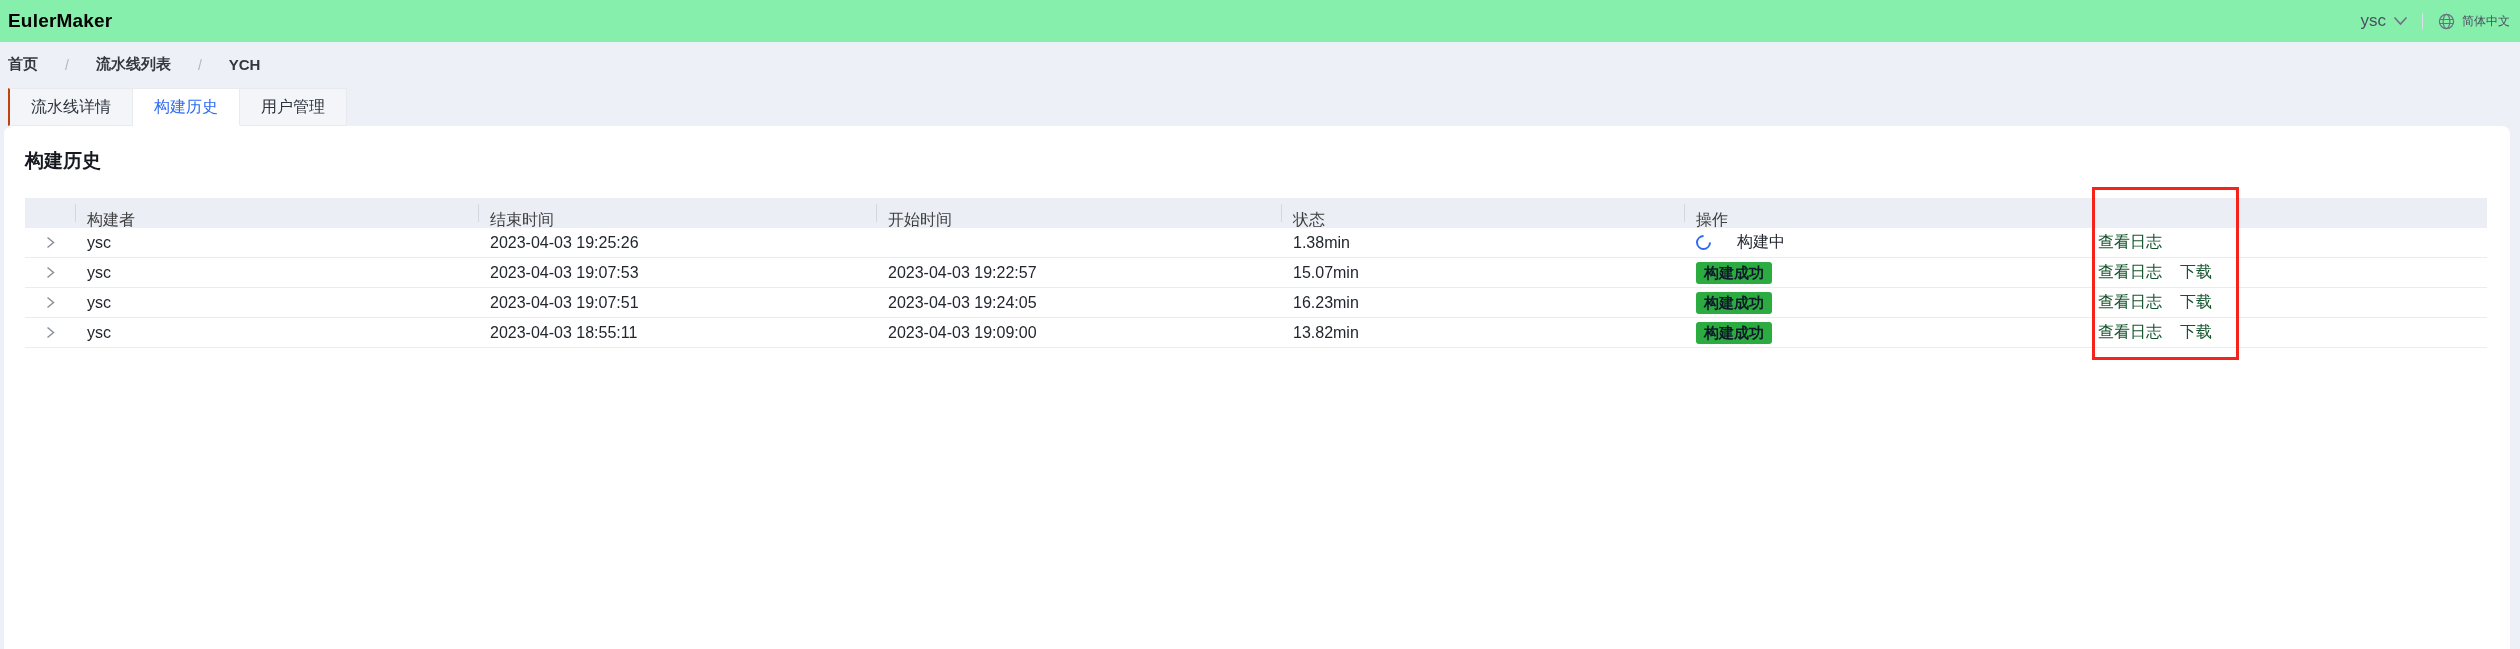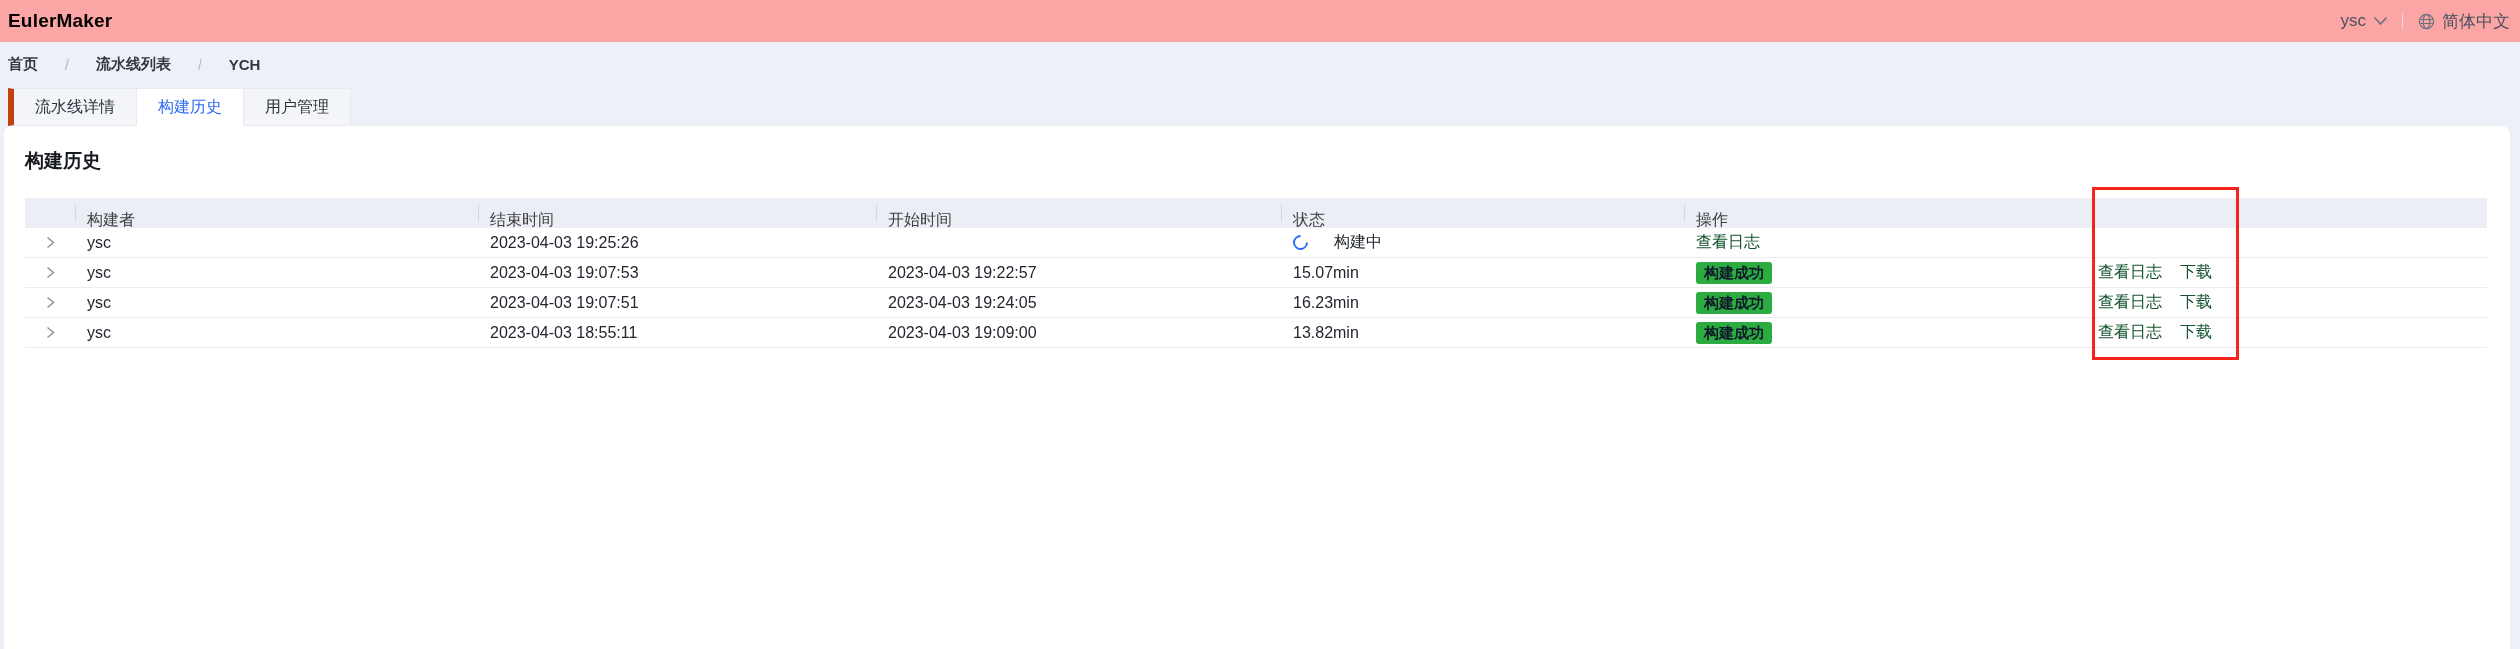--- a/index.html
+++ b/index.html
@@ -2,47 +2,47 @@
 <html><head>
 <meta charset="utf-8">
 <style>
   * { margin:0; padding:0; box-sizing:border-box; }
   html,body { width:2520px; height:649px; overflow:hidden;
     font-family:"Liberation Sans","DejaVu Sans",sans-serif;
     background:#edf0f6; position:relative; }
 
   
   .topbar { position:absolute; top:0; left:0; width:100%; height:42px;
-    background:#fca5a5; display:flex; align-items:center;
+    background:#86efac; display:flex; align-items:center;
     justify-content:space-between; padding:0 10px 0 8px; z-index:5; }
   .logo { font-size:19px; font-weight:700; color:#000000; letter-spacing:.2px; cursor:pointer; }
   .topbar-right { display:flex; align-items:center; gap:14px; }
   .user-menu { display:flex; align-items:center; gap:7px; cursor:pointer; }
   .user-menu span { font-size:17px; color:#495060; }
   .chev { width:15px; height:10px; }
   .chev polyline { fill:none; stroke:#6b7280; stroke-width:1.6; }
   .tb-divider { width:1px; height:16px; background:#dcdfe5; }
   .lang { display:flex; align-items:center; gap:6px; cursor:pointer; }
-  .lang span { font-size:17px; color:#495060; }
+  .lang span { font-size:12px; color:#495060; }
   .globe { width:19px; height:19px; }
   .globe circle,.globe path,.globe ellipse { fill:none; stroke:#6b7280; stroke-width:1.5; }
 
   
   .breadcrumb { position:absolute; top:55px; left:8px; display:flex;
     align-items:center; gap:27px; }
   .crumb { font-size:15px; font-weight:700; color:#33383f; cursor:pointer; }
   .crumb.current { cursor:default; }
   .crumb-sep { font-size:14px; color:#b2b7bf; font-weight:400; }
 
   
   .tabs { position:absolute; top:88px; left:8px; height:38px; display:flex; }
   .tab { height:38px; padding:0 21px; display:flex; align-items:center;
     justify-content:center; font-size:16px; color:#2c333d;
     background:#f4f5f8; border:1px solid #e7eaef; border-left:none; cursor:pointer; }
-  .tab:first-child { border-left:6px solid #c2410c; }
+  .tab:first-child { border-left:2px solid #c2410c; }
   .tab.active { background:#ffffff; color:#2d6bf2; border-bottom-color:#ffffff; }
 
   
   .panel { position:absolute; top:126px; left:4px; right:10px; bottom:0;
     background:#ffffff; border-radius:8px 8px 0 0; }
   .section-title { margin:22px 0 0 21px; font-size:19px; font-weight:700; color:#16191f; }
 
   
   .table { margin:24px 0 0 21px; width:2462px; font-size:16px; }
   .trow { display:grid;
@@ -133,20 +133,21 @@
           <div class="cell expand">
             <button class="expand-btn">
               <svg viewBox="0 0 11 13">
                 <polyline points="2.5,1.5 8.5,6.5 2.5,11.5"></polyline>
               </svg>
             </button>
           </div>
           <div class="cell">ysc</div>
           <div class="cell">2023-04-03 19:25:26</div>
           <div class="cell"></div>
+          <div class="cell">1.38min</div>
           <div class="cell">
             <span class="status-wrap">
               <span class="spinner"></span>
               <span>构建中</span>
             </span>
           </div>
           <div class="cell actions-cell">
             <a class="action-link">查看日志</a>
           </div>
         </div>

